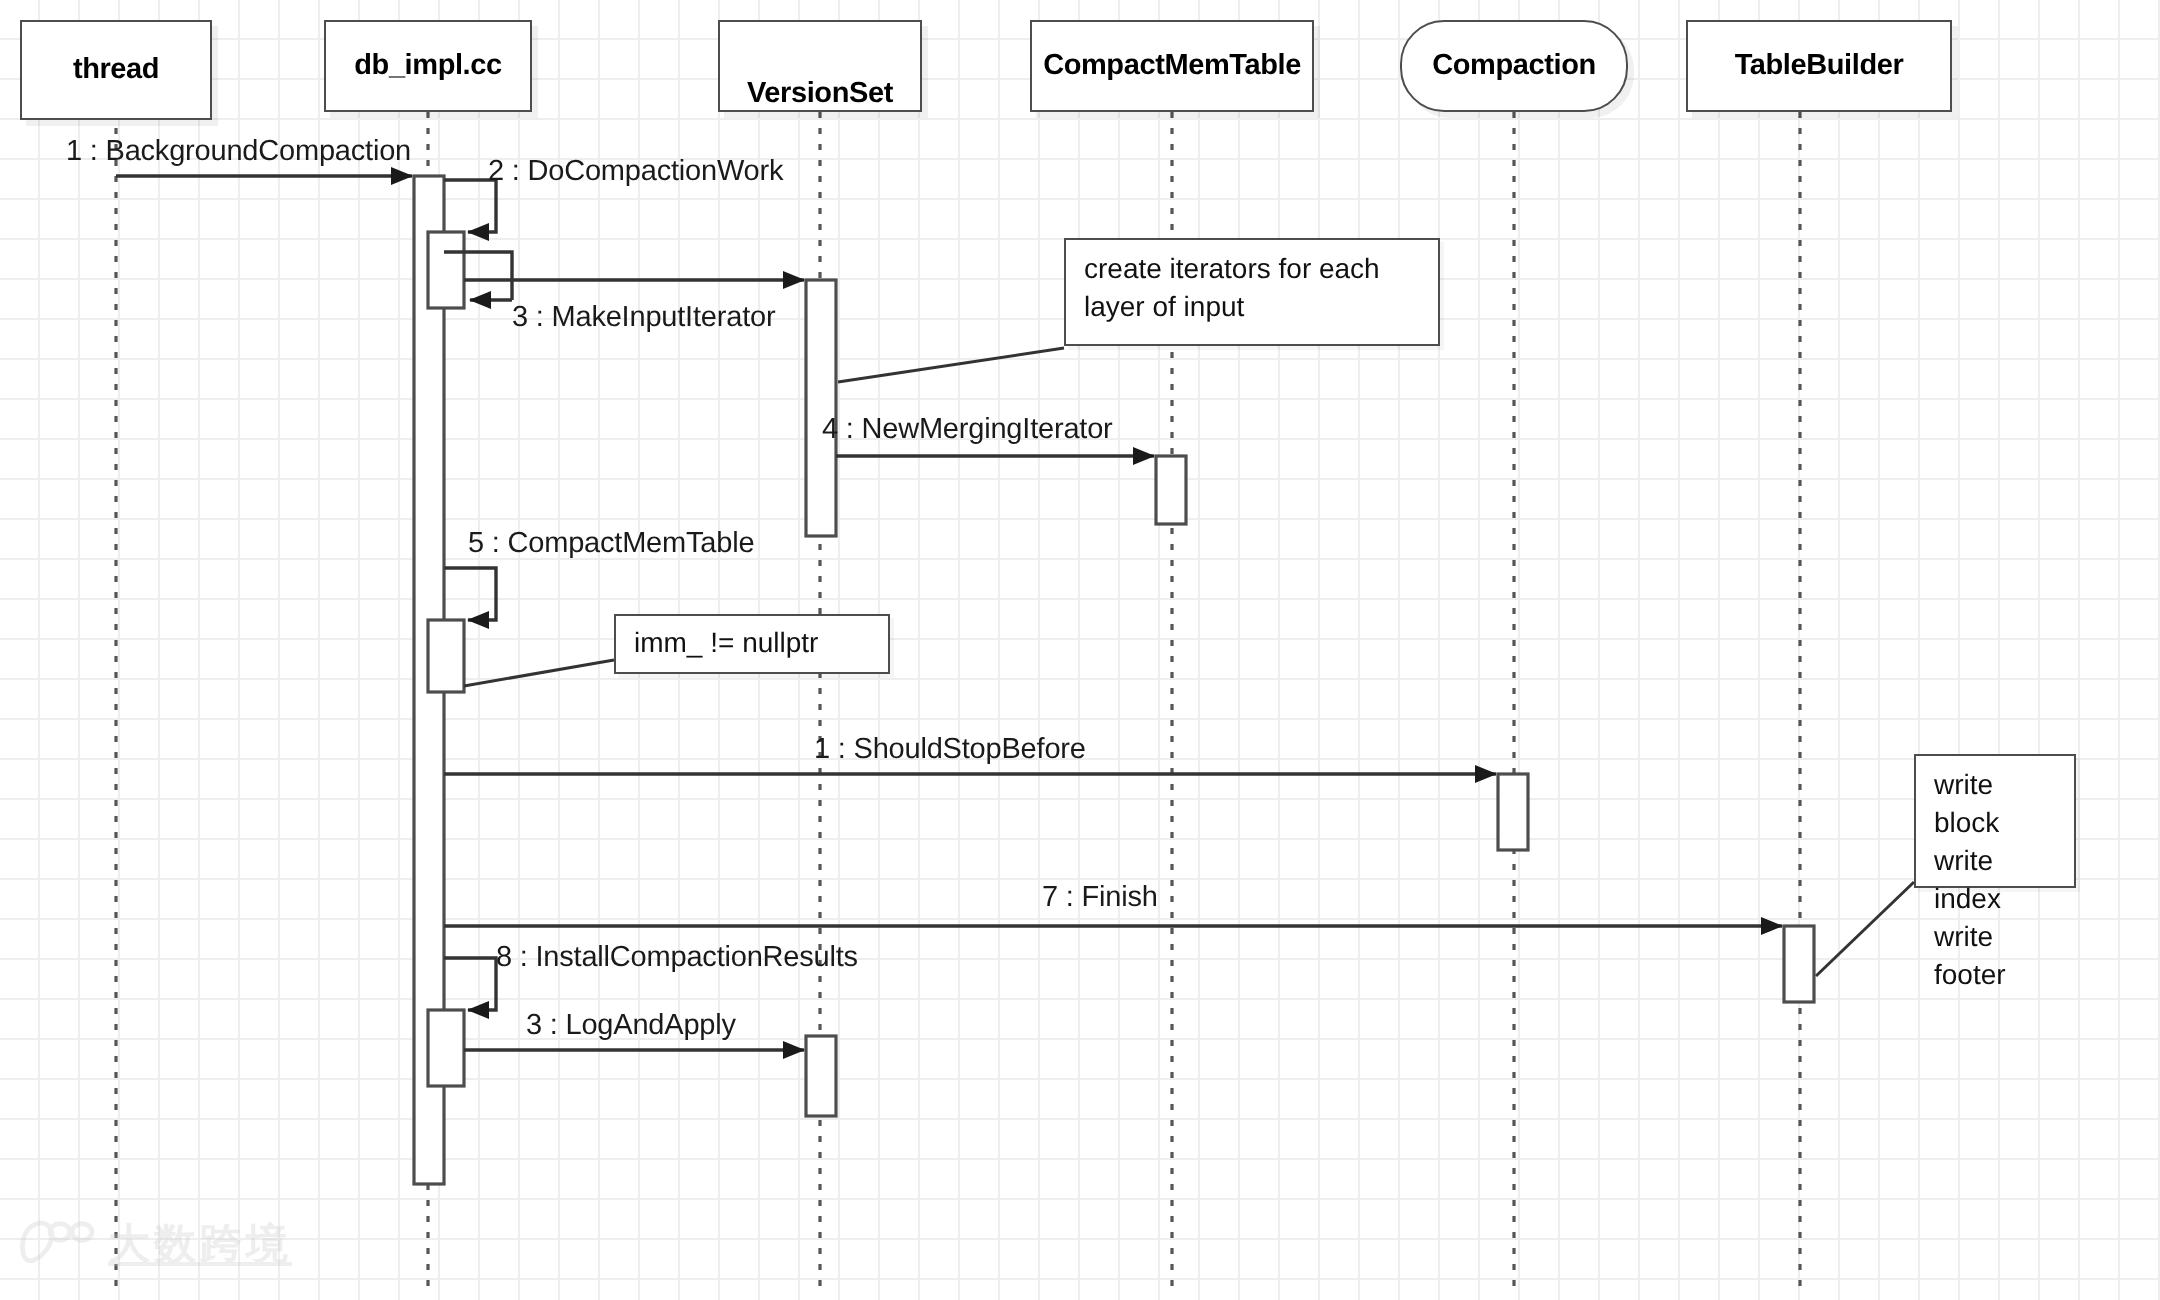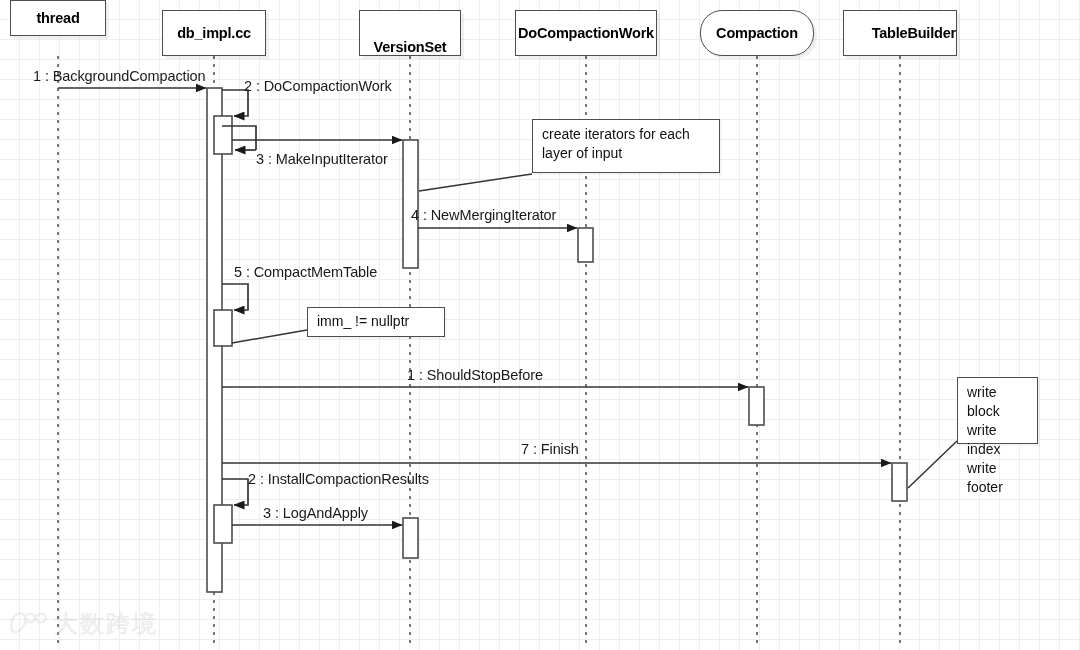--- a/index.html
+++ b/index.html
@@ -61,24 +61,25 @@
   }
   
   #watermark {
     position: absolute;
     left: 8px; top: 608px;
     display: flex; align-items: center; gap: 6px;
     opacity: 0.30;
     pointer-events: none;
   }
   #watermark .wm-text {
-    font-size: 24px;
+    font-size: 21px;
     font-weight: bold;
     color: #c8c8c8;
     letter-spacing: 2px;
+    text-decoration: underline;
   }
 </style>
 </head>
 <body>
 
 <div id="canvas">
 
   <svg id="svg-layer" viewBox="0 0 1080 650" xmlns="http://www.w3.org/2000/svg">
     <defs>
       <marker id="arrowSolid" markerWidth="11" markerHeight="9" refX="10.5" refY="4.5" orient="auto" markerUnits="userSpaceOnUse">
@@ -134,47 +135,47 @@
       <line x1="232" y1="525" x2="402" y2="525" marker-end="url(#arrowSolid)"></line>
     </g>
 
     <g id="note-connectors" stroke="#333333" stroke-width="1.5" fill="none">
       <line x1="532" y1="174" x2="419" y2="191"></line>
       <line x1="307" y1="330" x2="232" y2="343"></line>
       <line x1="957" y1="441" x2="908" y2="488"></line>
     </g>
   </svg>
 
-  <div class="participant" style="left:10px;  top:0;  width:96px;  height:36px;">
+  <div class="participant" style="left:10px;  top:10px;  width:96px;  height:50px;">
     <span>thread</span>
   </div>
   <div class="participant" style="left:162px; top:10px;  width:104px; height:46px;">
     <span>db_impl.cc</span>
   </div>
   <div class="participant" style="left:359px; top:10px;  width:102px; height:46px;align-items:flex-end;">
     <span>VersionSet</span>
   </div>
   <div class="participant" style="left:515px; top:10px;  width:142px; height:46px;">
-    <span>DoCompactionWork</span>
+    <span>CompactMemTable</span>
   </div>
   <div class="participant" style="left:700px; top:10px;  width:114px; height:46px;border-radius:22px;">
     <span>Compaction</span>
   </div>
-  <div class="participant" style="left:843px; top:10px;  width:114px; height:46px;justify-content:flex-end;">
+  <div class="participant" style="left:843px; top:10px;  width:133px; height:46px;">
     <span>TableBuilder</span>
   </div>
 
   <div class="msg-label" style="left:33px;  top:68px;">1 : BackgroundCompaction</div>
   <div class="msg-label" style="left:244px; top:78px;">2 : DoCompactionWork</div>
   <div class="msg-label" style="left:256px; top:107px;margin-top:44px;">3 : MakeInputIterator</div>
   <div class="msg-label" style="left:411px; top:207px;">4 : NewMergingIterator</div>
   <div class="msg-label" style="left:234px; top:264px;">5 : CompactMemTable</div>
   <div class="msg-label" style="left:407px; top:367px;">1 : ShouldStopBefore</div>
   <div class="msg-label" style="left:521px; top:441px;">7 : Finish</div>
-  <div class="msg-label" style="left:248px; top:471px;">2 : InstallCompactionResults</div>
+  <div class="msg-label" style="left:248px; top:471px;">8 : InstallCompactionResults</div>
   <div class="msg-label" style="left:263px; top:505px;">3 : LogAndApply</div>
 
   <div class="note" style="left:307px; top:307px; width:138px; height:30px; line-height:18px; padding-top:4px;">imm_ != nullptr</div>
   <div class="note" style="left:532px; top:119px; width:188px; height:54px;">create iterators for each
 layer of input</div>
   <div class="note" style="left:957px; top:377px; width:81px; height:67px;">write block
 write index
 write footer</div>
 
   <div id="watermark">

